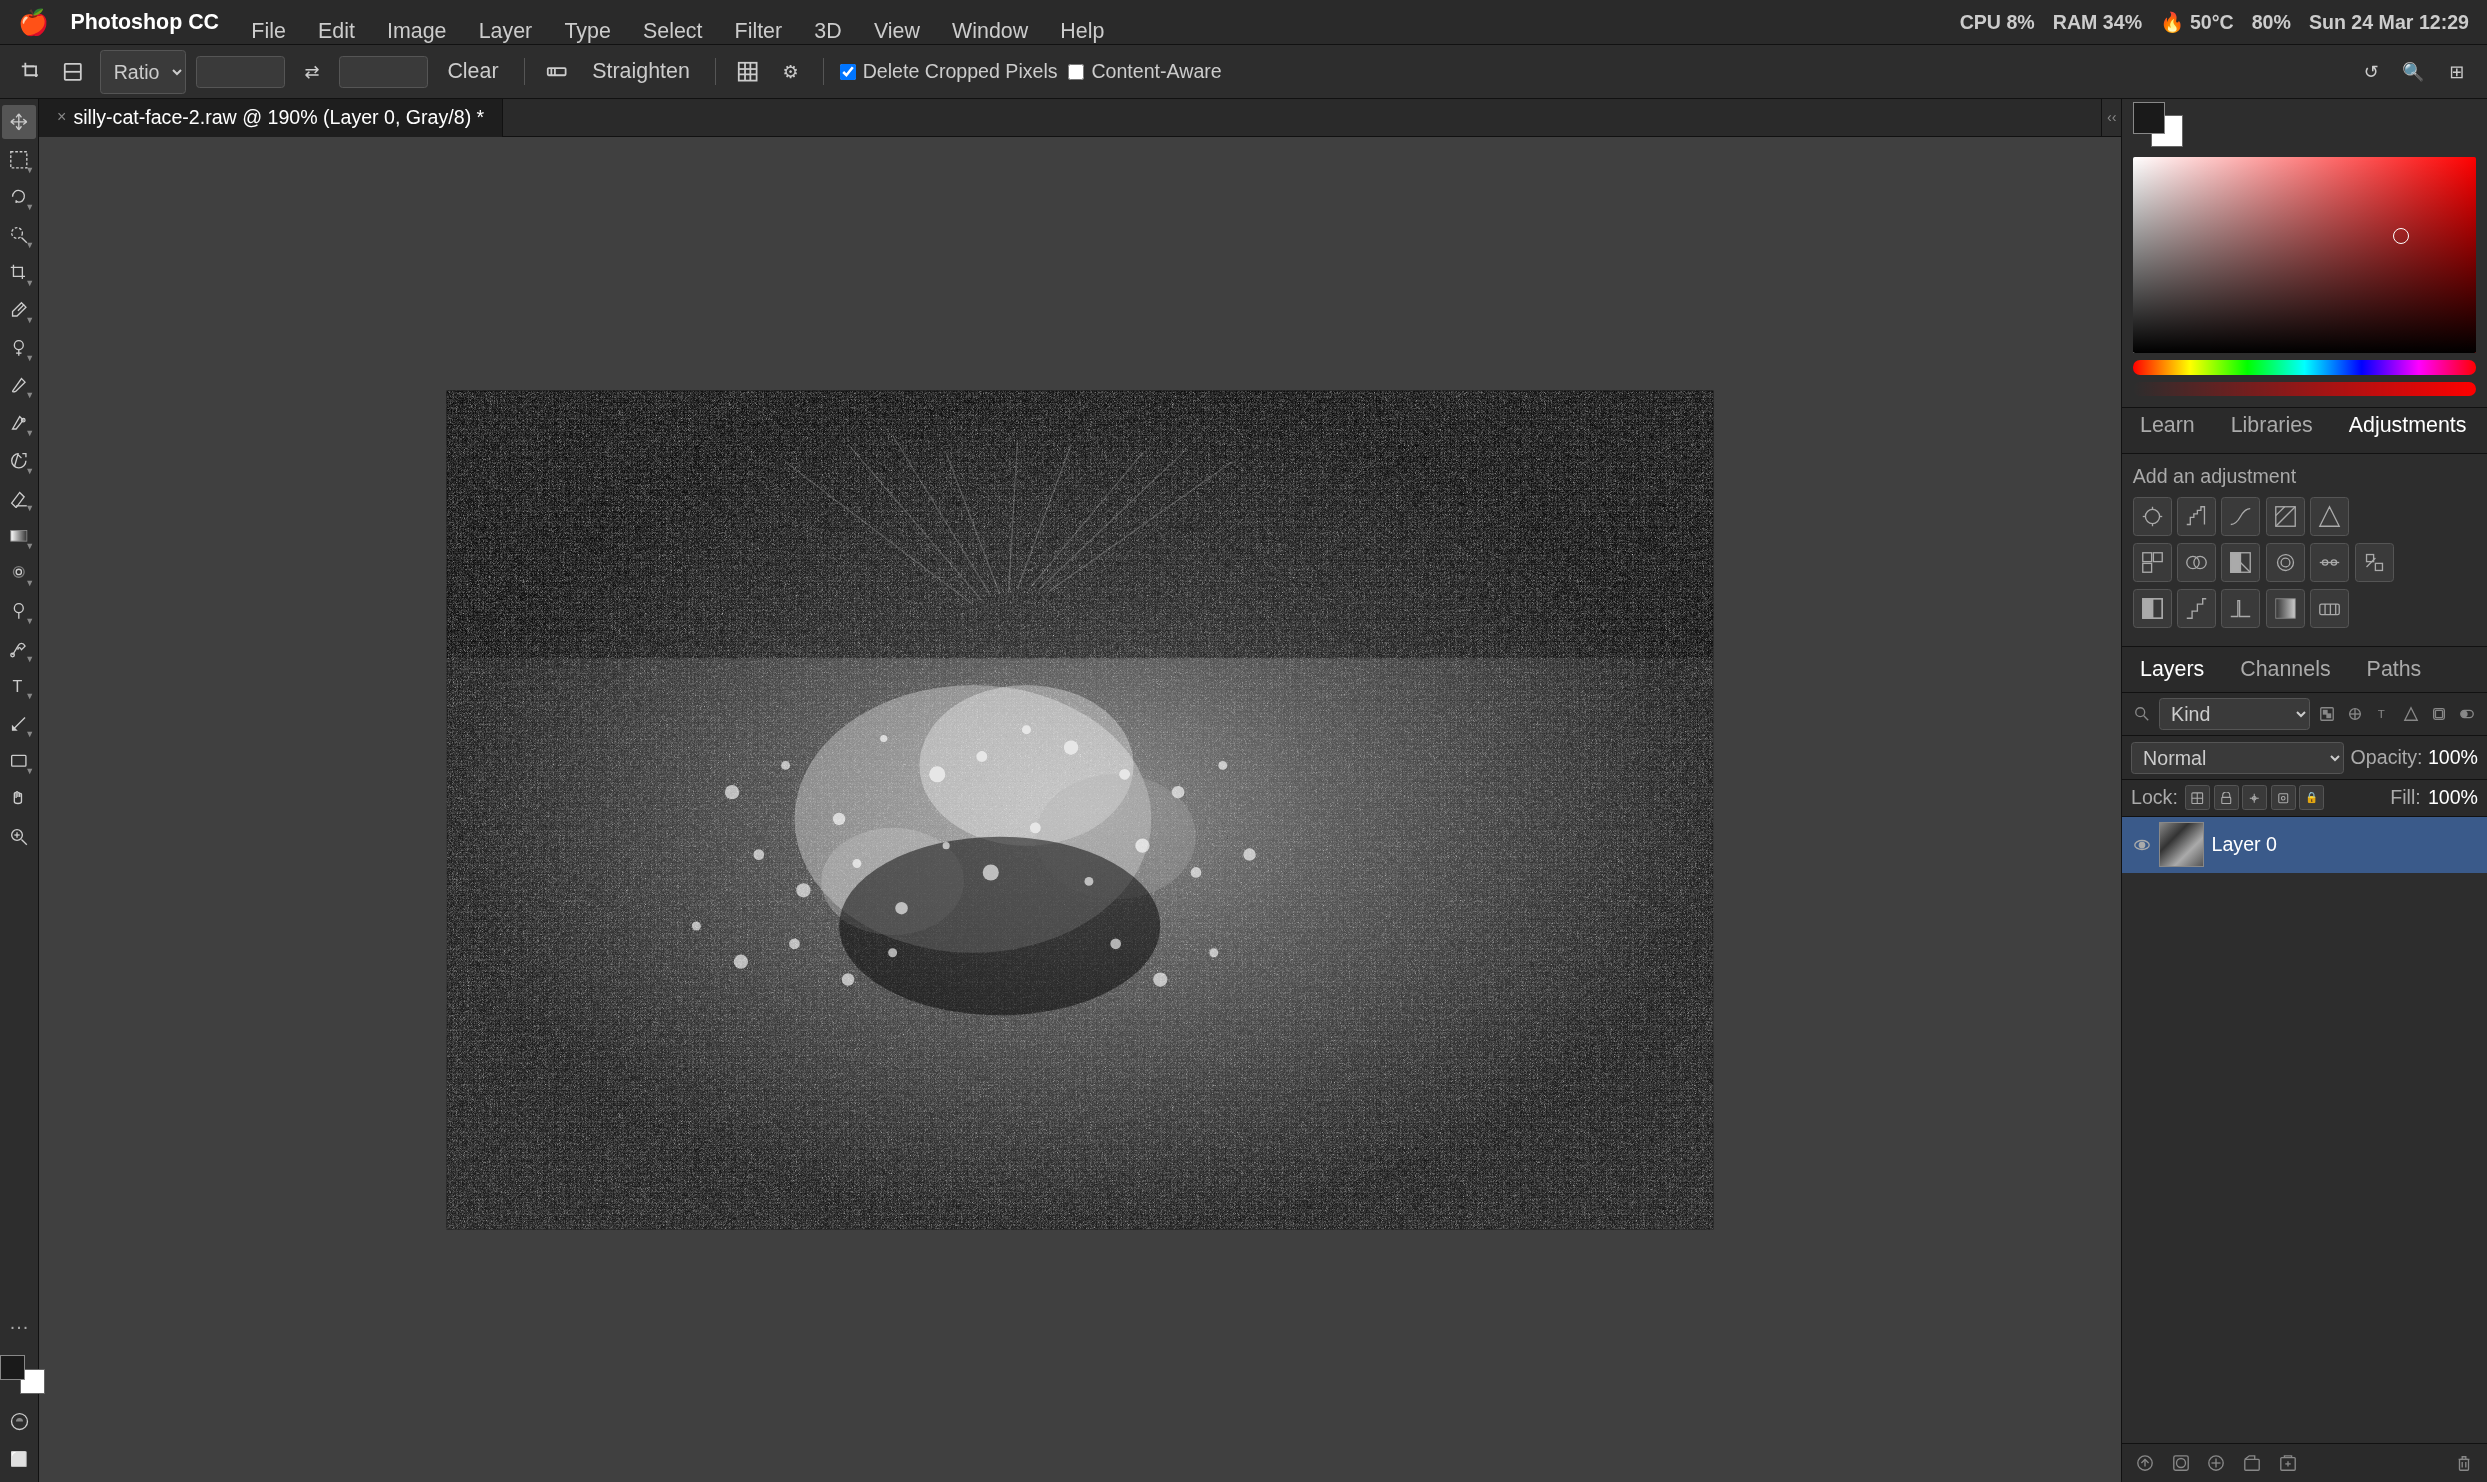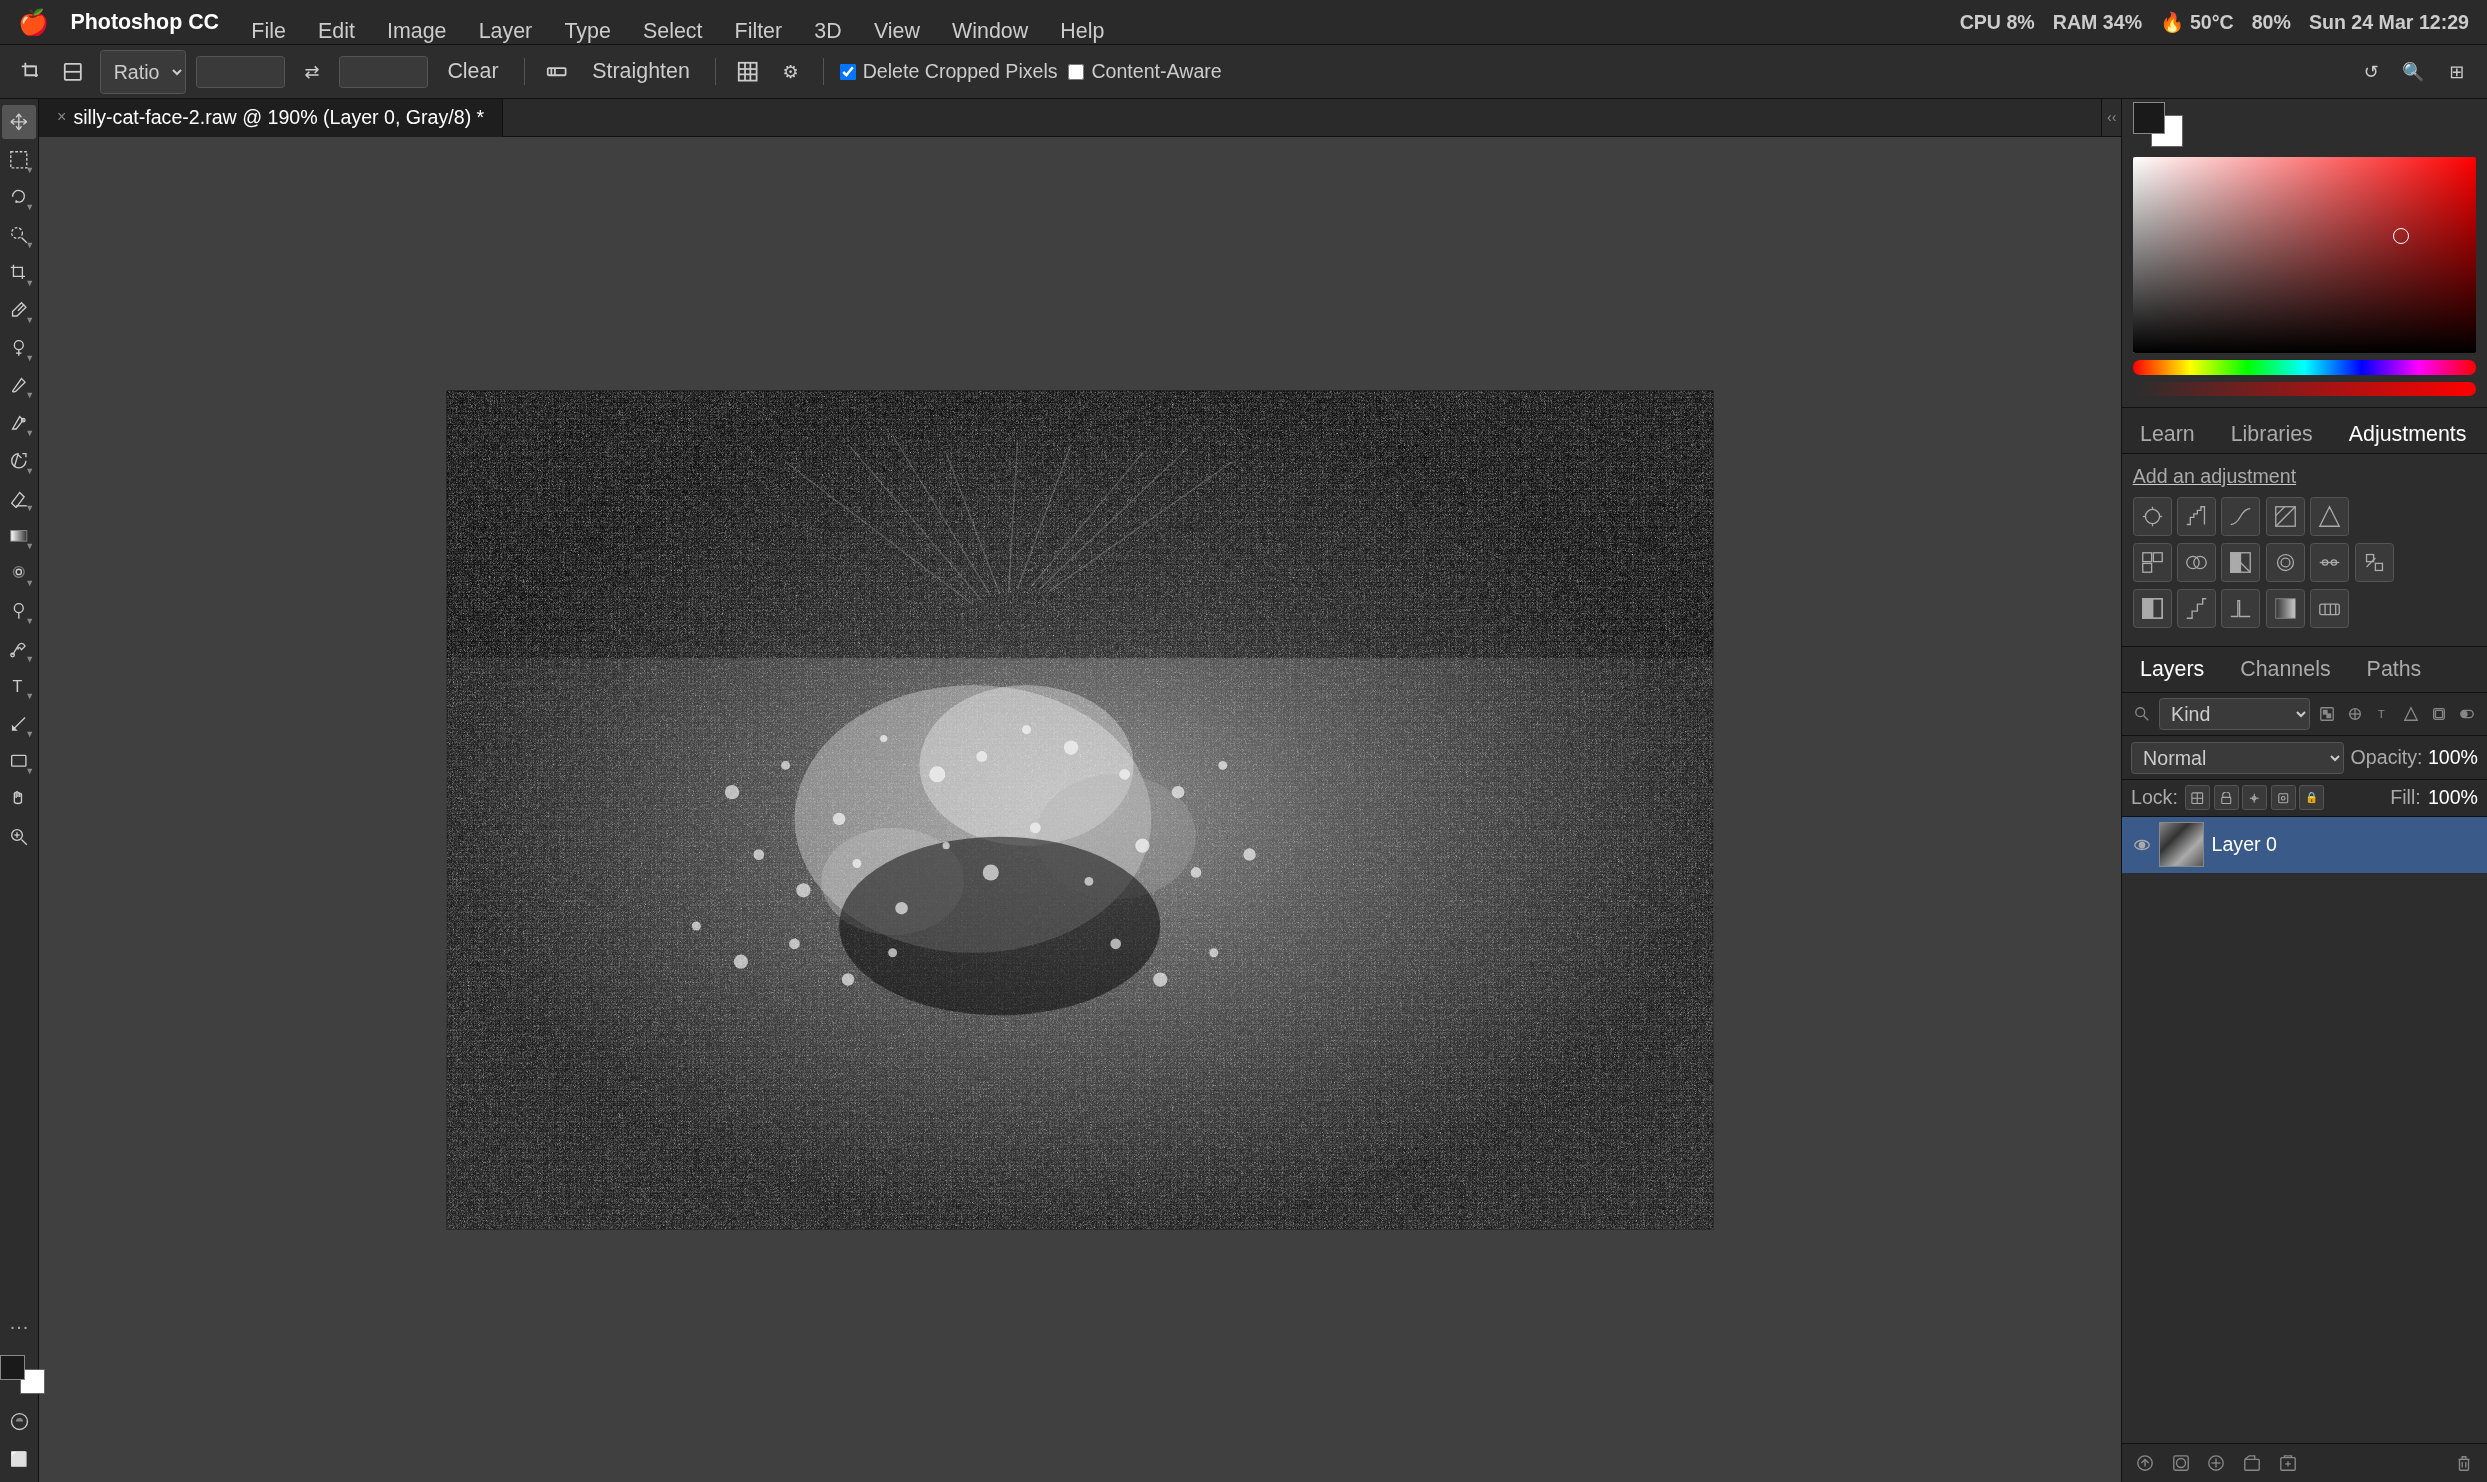--- a/index.html
+++ b/index.html
@@ -361,35 +361,34 @@
       background: linear-gradient(to right, #f00, #ff0, #0f0, #0ff, #00f, #f0f, #f00);
       cursor: pointer;
     }
 
     
     .adjustments-panel {
       border-bottom: 0.9px solid #111;
     }
     .adj-panel-tabs {
       display: flex;
-      align-items: flex-end;
+      align-items: flex-start;
       height: 46px;
       background: #2a2a2a;
       border-bottom: 0.9px solid #111;
     }
     .adj-panel-tab {
       padding: 5.4px 18px;
       font-size: 21.4px;
       color: #aaa;
       cursor: pointer;
     }
     .adj-panel-tab.active { color: #fff; }
     .adj-content {
       padding: 10.7px;
-      text-decoration: underline;
     }
     .adj-title {
       font-size: 19.6px;
       color: #aaa;
       margin-bottom: 9px;
     }
     .adj-icons-row {
       display: flex;
       flex-wrap: wrap;
       gap: 5.4px;

